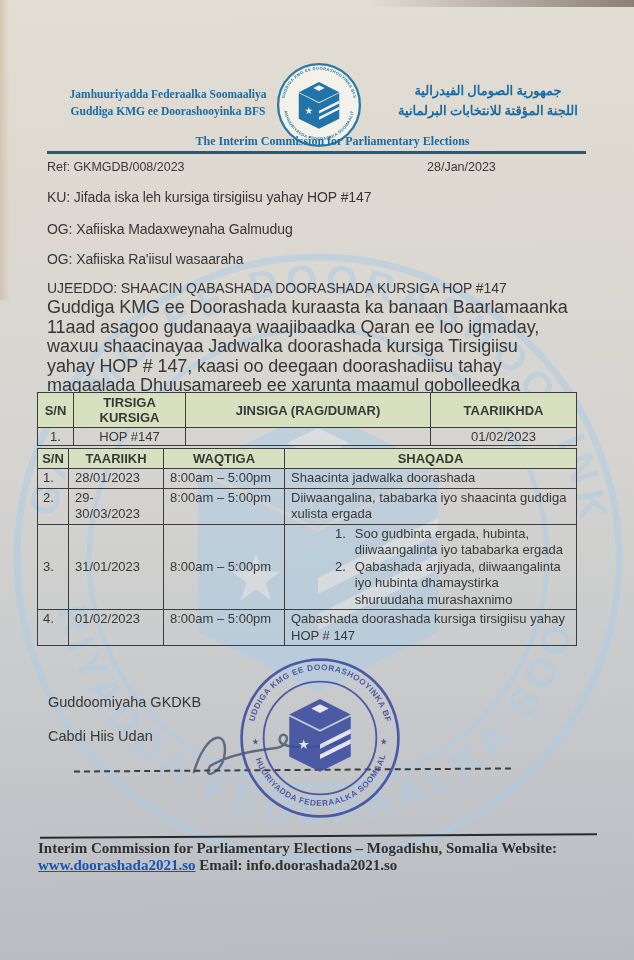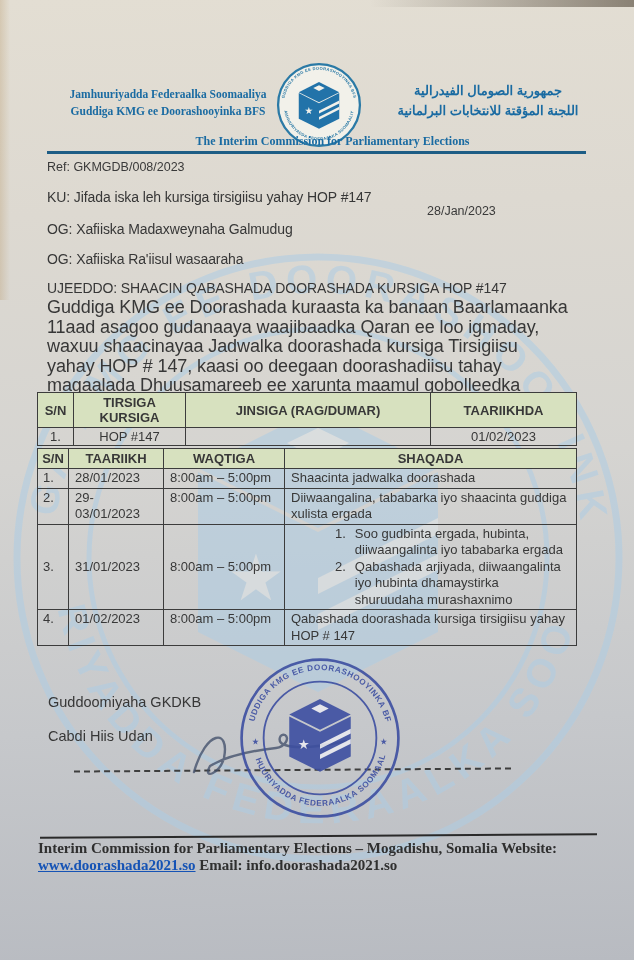--- a/index.html
+++ b/index.html
@@ -12,27 +12,27 @@
   .edge-left{position:absolute;left:0;top:0;width:10px;height:300px;background:linear-gradient(90deg,rgba(188,160,118,.35),rgba(188,160,118,0));}
 
   
   .watermark{position:absolute;left:8px;top:248px;width:620px;height:620px;opacity:.55;pointer-events:none;}
 
   
   .hdr-left{position:absolute;left:56px;top:86px;width:224px;text-align:center;color:#1a6ba2;
     font-family:"Liberation Serif",serif;font-weight:bold;font-size:11.5px;line-height:17px;}
   .logo{position:absolute;left:275px;top:61px;width:88px;height:88px;}
   .hdr-ar{position:absolute;left:388px;top:81px;width:200px;text-align:center;direction:rtl;color:#1a6ba2;
-    font-weight:bold;font-size:13px;line-height:20px;font-family:Liberation Sans, sans-serif;}
+    font-weight:bold;font-size:13px;line-height:20px;font-family:Liberation Serif, serif;}
   .hdr-en{position:absolute;left:63px;top:134px;width:539px;text-align:center;color:#1a6ba2;
     font-family:"Liberation Serif",serif;font-weight:bold;font-size:12px;}
   .rule{position:absolute;left:47px;top:151px;width:539px;height:3px;background:#1d5d85;}
 
   .ref-row{position:absolute;left:47px;top:160px;width:539px;font-size:12.5px;color:#3a3a3a;}
-  .ref-date{position:absolute;left:380px;top:0;margin-top:44px;}
+  .ref-date{position:absolute;left:380px;top:0;}
 
   .ln{position:absolute;left:47px;width:540px;font-size:14px;letter-spacing:-.1px;color:#373737;}
   .para{position:absolute;left:47px;top:298px;width:522px;font-size:18px;line-height:19.5px;letter-spacing:-.1px;color:#373737;}
 
   table.doc{border-collapse:collapse;table-layout:fixed;margin-top:16px;}
   table.doc th,table.doc td{border:1.3px solid #3c3c3c;padding:1px 6px;font-size:13px;}
   table.doc th{background:#d7e1bf;font-weight:bold;text-align:center;padding:2px 4px;}
   .t1{position:absolute;left:37px;top:376px;width:539px;}
   .t1 td{text-align:center;font-size:12.5px;}
   .t2{position:absolute;left:37px;top:432px;width:539px;}
@@ -175,21 +175,21 @@
       <th>SHAQADA</th>
     </tr>
     <tr>
       <td class="c-sn">1.</td>
       <td>28/01/2023</td>
       <td>8:00am – 5:00pm</td>
       <td>Shaacinta jadwalka doorashada</td>
     </tr>
     <tr>
       <td class="c-sn">2.</td>
-      <td>29-03/01/2023</td>
+      <td>29-30/03/2023</td>
       <td>8:00am – 5:00pm</td>
       <td>Diiwaangalina, tababarka iyo shaacinta guddiga xulista ergada</td>
     </tr>
     <tr class="mid">
       <td class="c-sn">3.</td>
       <td>31/01/2023</td>
       <td>8:00am – 5:00pm</td>
       <td>
         <div class="tasklist">
           <div class="li">

